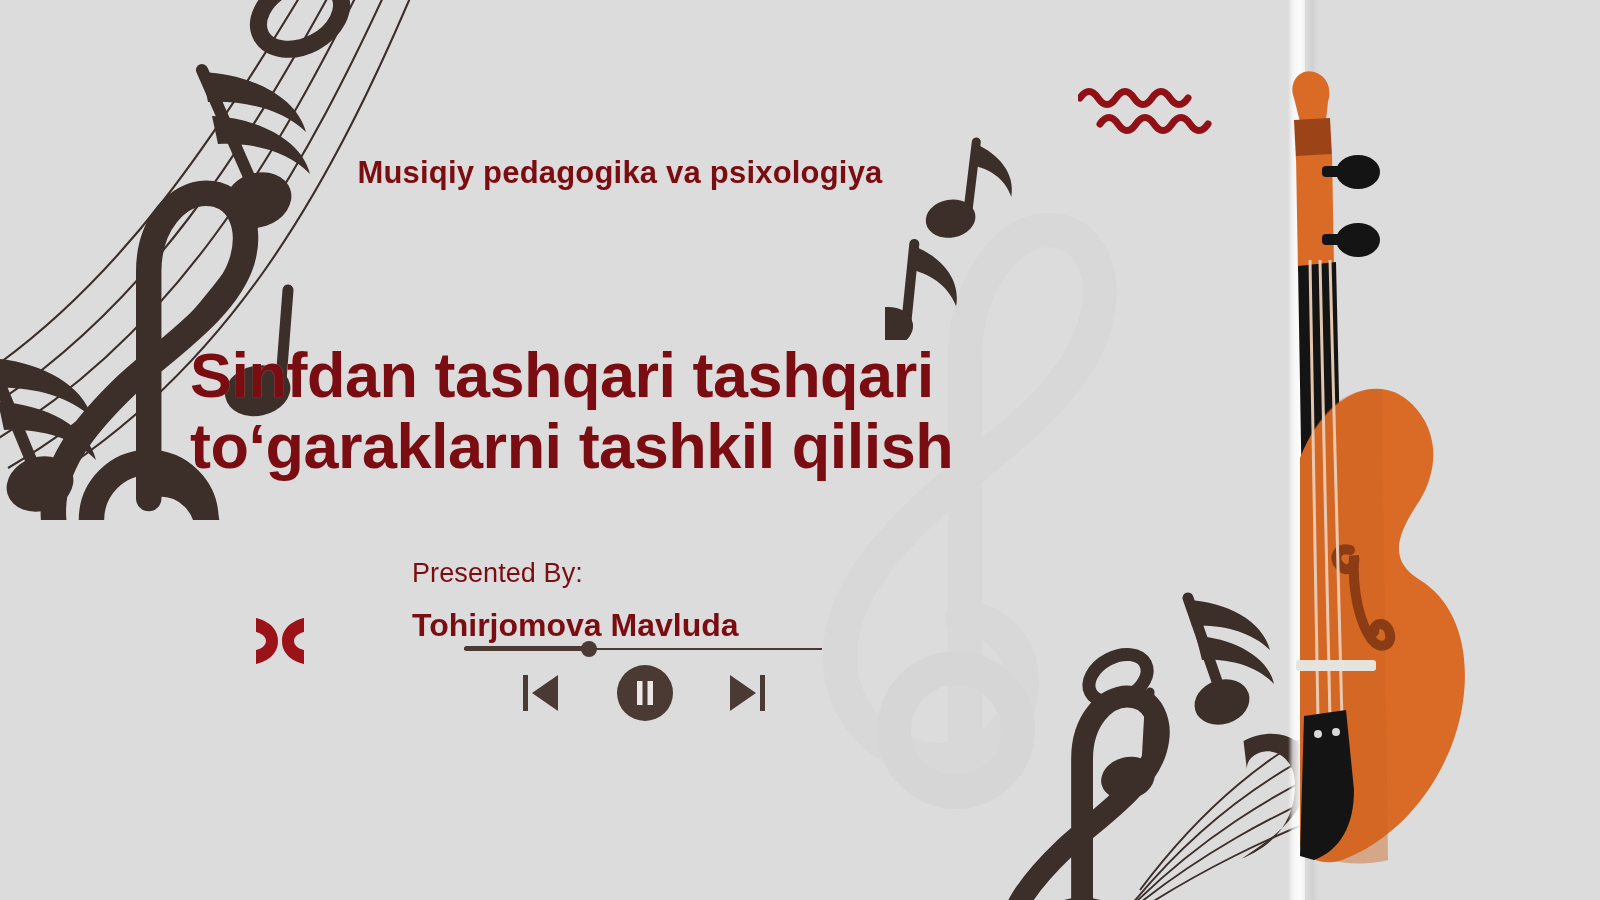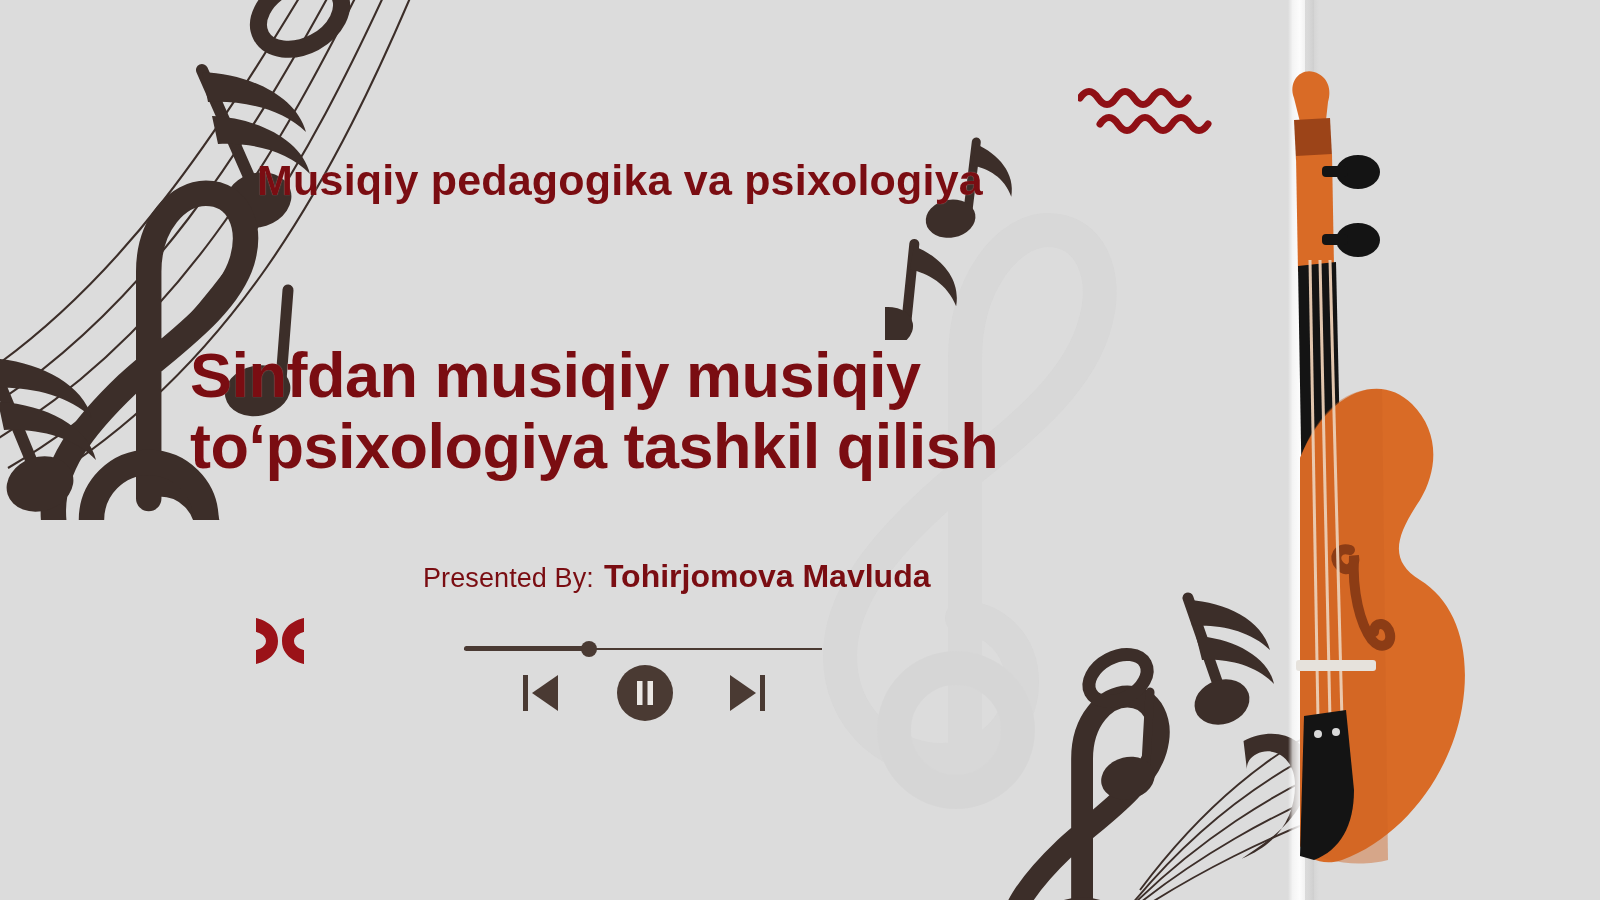--- a/index.html
+++ b/index.html
@@ -34,38 +34,38 @@
 
   
   #violin { position:absolute; left:1270px; top:60px; width:330px; height:840px; }
 
   
   #text-block { position:absolute; left:0; top:0; width:1290px; height:900px; }
 
   #subtitle {
     position:absolute; left:205px; top:152px; width:830px;
     text-align:center;
-    font-size:43px; font-weight:bold; letter-spacing:.2px;
+    font-size:31px; font-weight:bold; letter-spacing:.2px;
     line-height:1.33;
     color:#7a0d12;
     text-shadow:0 0 1px rgba(255,220,220,.55);
   }
 
   #title {
     position:absolute; left:190px; top:340px; width:960px;
     font-size:63px; font-weight:bold; line-height:1.12;
     letter-spacing:-0.5px;
     color:#7a0d12;
     text-shadow:0 0 1px rgba(255,220,220,.5);
   }
 
   #presenter {
-    position:absolute; left:423px; top:558px;
+    position:absolute; left:412px; top:558px;
     font-size:27px; color:#7a0d12;
-    display:flex; align-items:baseline; gap:10px;
+    display:flex; align-items:baseline; gap:18px;flex-direction:column;
   }
   #presenter .label { font-weight:400; letter-spacing:.1px; }
   #presenter .name  { font-weight:bold; font-size:32px; }
 
   
   #x-ornament { position:absolute; left:252px; top:612px; width:56px; height:58px; }
 
   
   #squiggles { position:absolute; left:1078px; top:84px; width:140px; height:54px; }
 
@@ -251,22 +251,22 @@
       <circle cx="48" cy="674" r="4"></circle>
       <circle cx="66" cy="672" r="4"></circle>
     </g>
   </svg>
 
   <div id="text-block">
 
     <div id="subtitle">Musiqiy pedagogika va psixologiya</div>
 
     <div id="title">
-      <div>Sinfdan musiqiy musiqiy</div>
-      <div>to‘psixologiya tashkil qilish</div>
+      <div>Sinfdan tashqari tashqari</div>
+      <div>to‘garaklarni tashkil qilish</div>
     </div>
 
     <div id="presenter">
       <span class="label">Presented By:</span>
       <span class="name">Tohirjomova Mavluda</span>
     </div>
 
     <svg id="x-ornament" viewBox="0 0 56 58">
       <path d="M4 6 C4 6 26 10 26 29 C26 48 4 52 4 52 L4 38 C4 38 14 36 14 29 C14 22 4 20 4 20 Z" fill="#9b1218"></path>
       <path d="M52 6 C52 6 30 10 30 29 C30 48 52 52 52 52 L52 38 C52 38 42 36 42 29 C42 22 52 20 52 20 Z" fill="#9b1218"></path>

